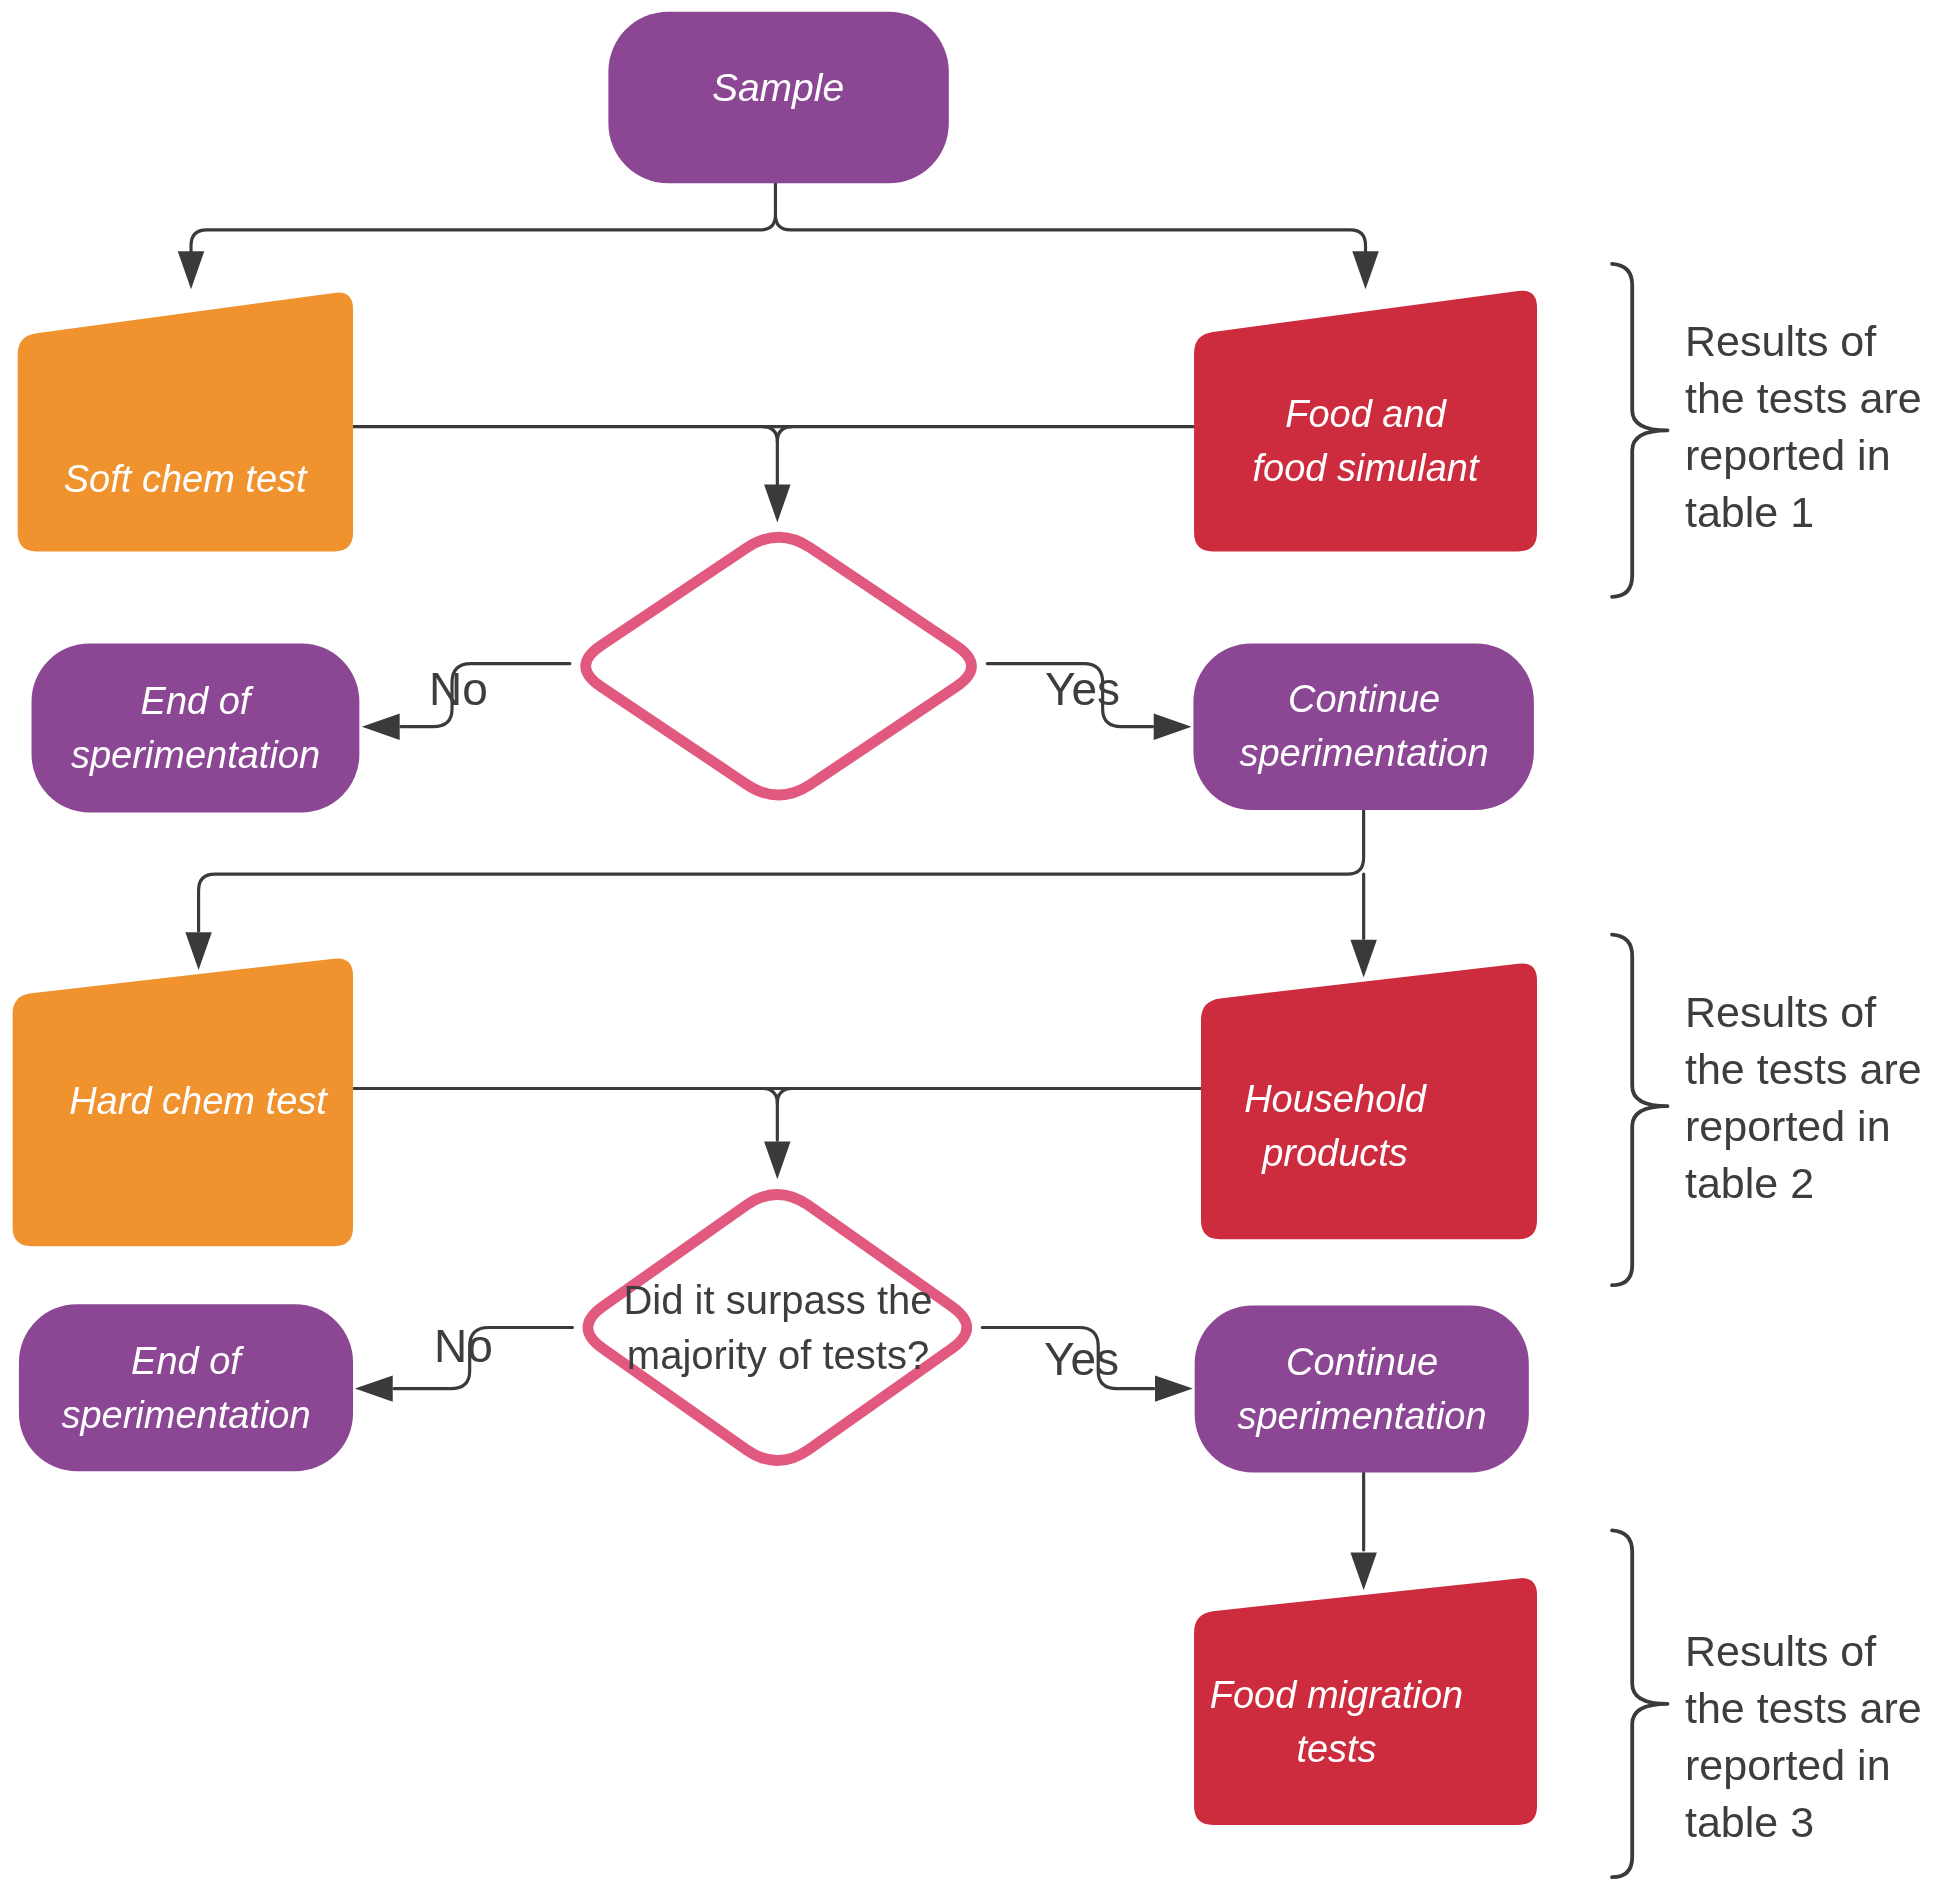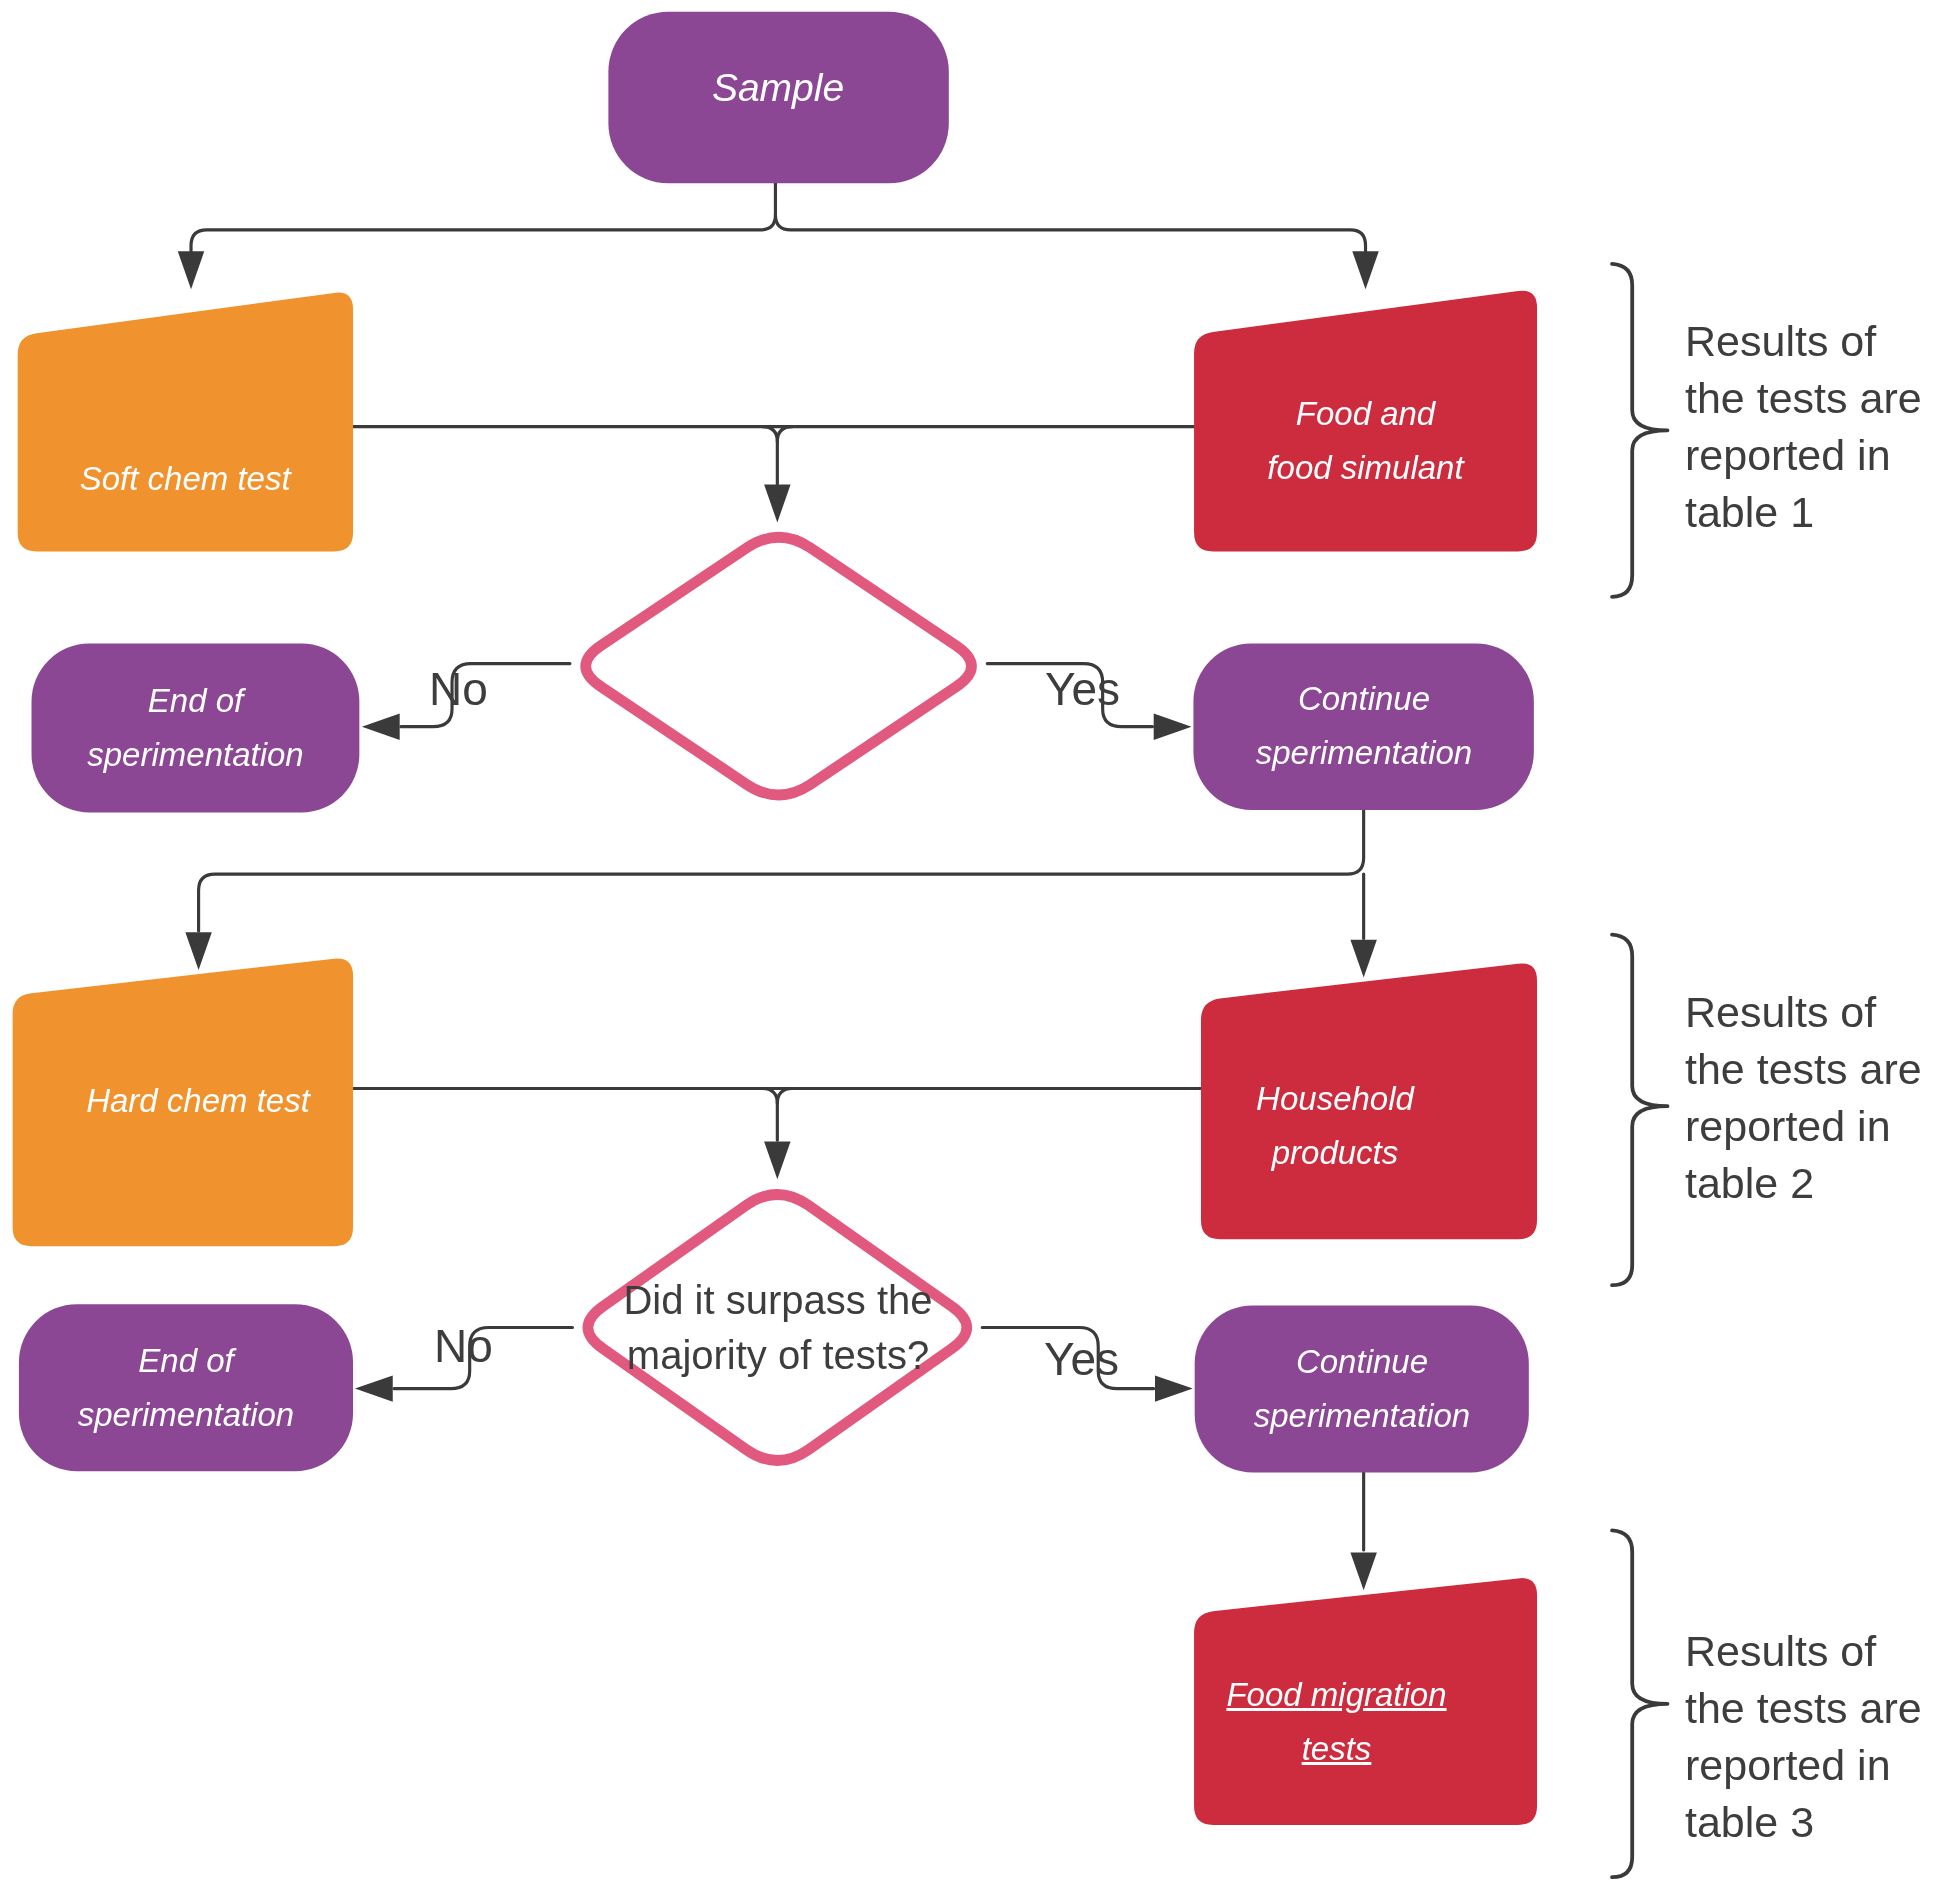--- a/index.html
+++ b/index.html
@@ -1,21 +1,21 @@
 <!DOCTYPE html>
 <html style="font-size:10px"><head>
 <meta charset="utf-8">
 <style>
   html,body{margin:0;padding:0;background:#ffffff;}
   #canvas{position:relative;width:1955px;height:1894px;background:#ffffff;overflow:hidden;
           font-family:"Liberation Sans", sans-serif;}
   #shapes{position:absolute;left:0;top:0;}
   .lbl{position:absolute;display:flex;align-items:center;justify-content:center;
        text-align:center;white-space:pre-line;pointer-events:none;}
-  .node-lbl{color:#ffffff;font-style:italic;font-size:33px;line-height:54px;}
+  .node-lbl{color:#ffffff;font-style:italic;font-size:38px;line-height:54px;}
   .sample-lbl{font-size:39px;}
   .decision-lbl{color:#3d3d3d;font-size:40px;line-height:55px;}
   .edge-lbl{color:#3d3d3d;font-size:46px;line-height:39px;}
   .ann-lbl{color:#3d3d3d;font-size:43px;line-height:57px;text-align:left;
            justify-content:flex-start;align-items:flex-start;}
 </style>
 </head>
 <body>
 
 <div id="canvas">
@@ -112,21 +112,21 @@
   <div class="lbl edge-lbl" style="left:413px;top:1315px;width:101px;height:63px;">No</div>
 
   <div class="lbl edge-lbl" style="left:1031px;top:1328px;width:101px;height:63px;">Yes</div>
 
   <div class="lbl node-lbl" style="left:19px;top:1304px;width:334px;height:167px;">End of
 sperimentation</div>
 
   <div class="lbl node-lbl" style="left:1195px;top:1305px;width:334px;height:167px;">Continue
 sperimentation</div>
 
-  <div class="lbl node-lbl" style="left:1194px;top:1665px;width:285px;height:113px;text-decoration:underline;">Food migration
+  <div class="lbl node-lbl" style="left:1194px;top:1665px;width:285px;height:113px;">Food migration
 tests</div>
 
   <div class="lbl ann-lbl" style="left:1685px;top:313px;width:277px;height:240px;">Results of
 the tests are
 reported in
 table 1</div>
 
   <div class="lbl ann-lbl" style="left:1685px;top:984px;width:277px;height:240px;">Results of
 the tests are
 reported in

